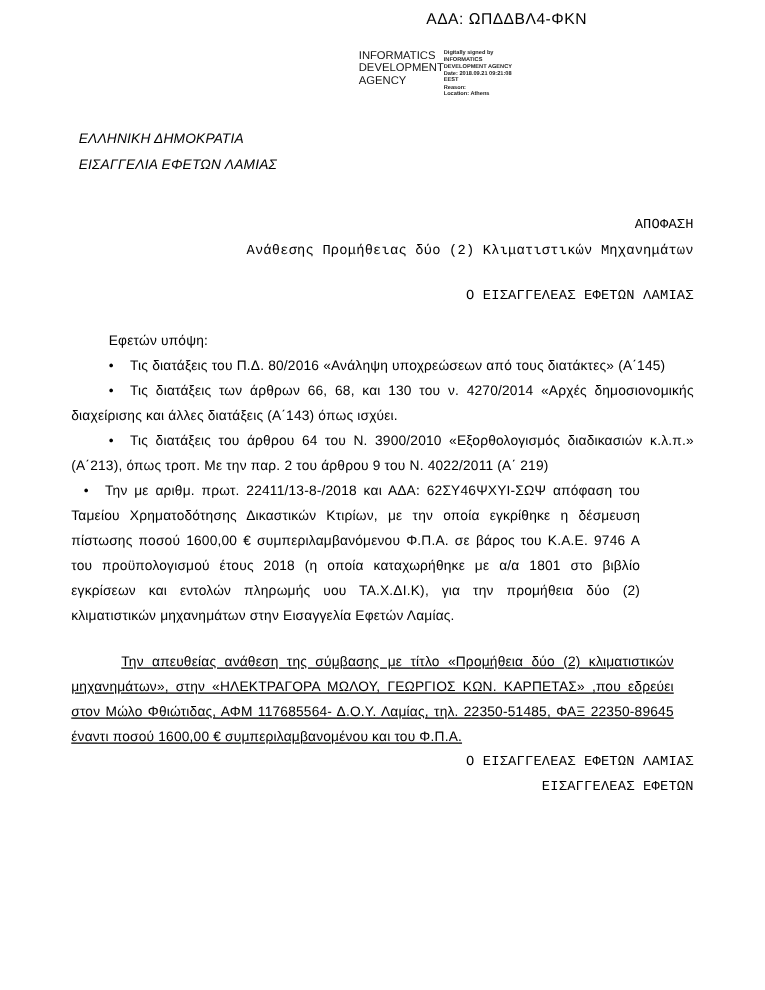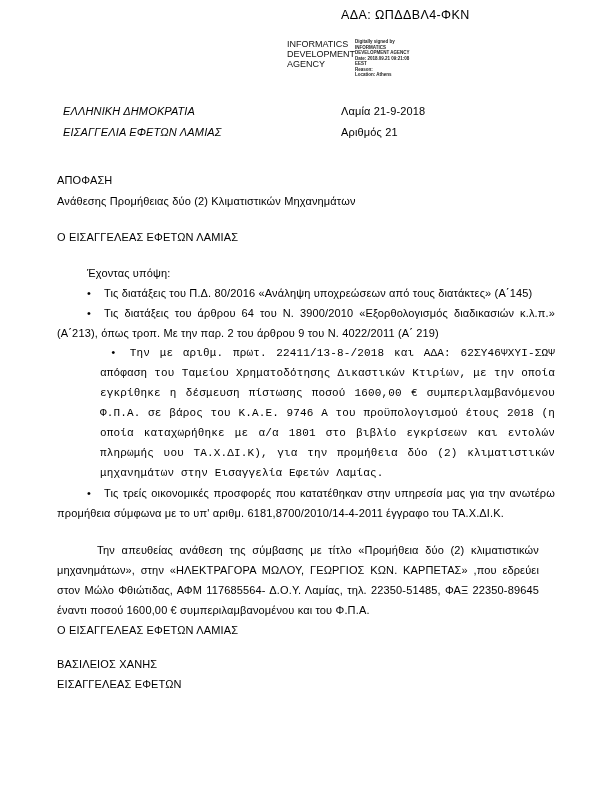--- a/index.html
+++ b/index.html
@@ -23,33 +23,33 @@
     color:#111; letter-spacing:0px; word-spacing:1px;
   }
   .stamp-details {
     width:58px; font-size:4.5px; line-height:5.5px; font-weight:700;
     color:#222; white-space:pre-line; letter-spacing:0px;
   }
   .hdr-left  { position:absolute; top:101px; left:63px;  line-height:21px;font-style:italic; }
   .hdr-right { position:absolute; top:101px; left:341px; line-height:21px; }
 
   .content { position:absolute; top:170px; left:57px; width:498px; }
-  .center { text-align:left; }
+  .center { text-align:right;font-family:Liberation Mono, monospace; }
   .t-heading   { margin:0; }
   .t-sub       { margin:1px 0 0 0; }
   .t-issuer    { margin:16px 0 0 0; }
   .preamble    { margin:16px 0 0 0; text-indent:30px; }
   .bullets     { margin:0; }
   .bullet {
     margin:0; text-align:justify; text-indent:30px;
   }
   .bullet::before { content:"\2022"; padding-right:13px; }
-  .bullet.nested { margin-left:43px; text-indent:10px; width:455px;font-family:Liberation Mono, monospace; }
+  .bullet.nested { text-indent:10px; width:455px; }
   .decides   { margin:24px 0 0 0; }
-  .decision  { margin:17px 16px 0 0; text-indent:40px; text-align:justify; }
+  .decision  { margin:17px 16px 0 0; text-indent:40px; text-align:justify;text-decoration:underline; }
   .closing   { margin:0; }
   .sig-name  { margin:14px 0 0 0; }
   .sig-role  { margin:0; }
 </style>
 </head>
 <body>
 
 <div class="page">
 
   <div class="ada">ΑΔΑ: ΩΠΔΔΒΛ4-ΦΚΝ</div>
@@ -63,42 +63,37 @@
 EEST
 Reason:
 Location: Athens</div>
   </div>
 
   <div class="hdr-left">
     <div>ΕΛΛΗΝΙΚΗ ΔΗΜΟΚΡΑΤΙΑ</div>
     <div>ΕΙΣΑΓΓΕΛΙΑ ΕΦΕΤΩΝ ΛΑΜΙΑΣ</div>
   </div>
 
-  <div class="hdr-right">
-    <div>Λαμία 21-9-2018</div>
-    <div>Αριθμός 21</div>
-  </div>
 
   <div class="content">
 
     <p class="t-heading center">ΑΠΟΦΑΣΗ</p>
     <p class="t-sub center">Ανάθεσης Προμήθειας δύο  (2) Κλιματιστικών Μηχανημάτων</p>
     <p class="t-issuer center">Ο ΕΙΣΑΓΓΕΛΕΑΣ ΕΦΕΤΩΝ ΛΑΜΙΑΣ</p>
 
-    <p class="preamble">Έχοντας υπόψη:</p>
+    <p class="preamble">Εφετών υπόψη:</p>
 
     <div class="bullets">
       <p class="bullet">Τις διατάξεις του Π.Δ.  80/2016 «Ανάληψη υποχρεώσεων από τους διατάκτες» (Α΄145)</p>
+      <p class="bullet">Τις διατάξεις των άρθρων 66, 68, και 130 του ν. 4270/2014 «Αρχές δημοσιονομικής διαχείρισης και άλλες διατάξεις (Α΄143) όπως ισχύει.</p>
       <p class="bullet">Τις διατάξεις του άρθρου 64 του Ν. 3900/2010  «Εξορθολογισμός διαδικασιών κ.λ.π.» (Α΄213), όπως τροπ. Με την παρ. 2 του άρθρου 9 του Ν. 4022/2011 (Α΄ 219)</p>
       <p class="bullet nested">Την με αριθμ. πρωτ.  22411/13-8-/2018  και  ΑΔΑ: 62ΣΥ46ΨΧΥΙ-ΣΩΨ  απόφαση του Ταμείου Χρηματοδότησης Δικαστικών Κτιρίων,  με την οποία εγκρίθηκε η δέσμευση πίστωσης ποσού 1600,00 € συμπεριλαμβανόμενου Φ.Π.Α. σε βάρος του Κ.Α.Ε. 9746 Α του προϋπολογισμού έτους 2018 (η οποία καταχωρήθηκε με α/α 1801 στο βιβλίο εγκρίσεων και εντολών πληρωμής υου ΤΑ.Χ.ΔΙ.Κ), για την προμήθεια δύο (2) κλιματιστικών μηχανημάτων στην Εισαγγελία Εφετών Λαμίας.</p>
-      <p class="bullet">Τις τρείς οικονομικές προσφορές που κατατέθηκαν στην υπηρεσία μας για την ανωτέρω προμήθεια σύμφωνα με το υπ' αριθμ. 6181,8700/2010/14-4-2011 έγγραφο του ΤΑ.Χ.ΔΙ.Κ.</p>
     </div>
 
 
     <p class="decision">Την απευθείας ανάθεση της σύμβασης με τίτλο «Προμήθεια δύο (2) κλιματιστικών μηχανημάτων», στην «ΗΛΕΚΤΡΑΓΟΡΑ ΜΩΛΟΥ, ΓΕΩΡΓΙΟΣ ΚΩΝ. ΚΑΡΠΕΤΑΣ» ,που εδρεύει στον Μώλο Φθιώτιδας, ΑΦΜ 117685564- Δ.Ο.Υ. Λαμίας, τηλ. 22350-51485, ΦΑΞ 22350-89645 έναντι ποσού 1600,00 €  συμπεριλαμβανομένου και του Φ.Π.Α.</p>
 
     <p class="closing center">Ο ΕΙΣΑΓΓΕΛΕΑΣ ΕΦΕΤΩΝ ΛΑΜΙΑΣ</p>
 
-    <p class="sig-name center">ΒΑΣΙΛΕΙΟΣ ΧΑΝΗΣ</p>
     <p class="sig-role center">ΕΙΣΑΓΓΕΛΕΑΣ ΕΦΕΤΩΝ</p>
 
   </div>
 </div>
 
 </body></html>

